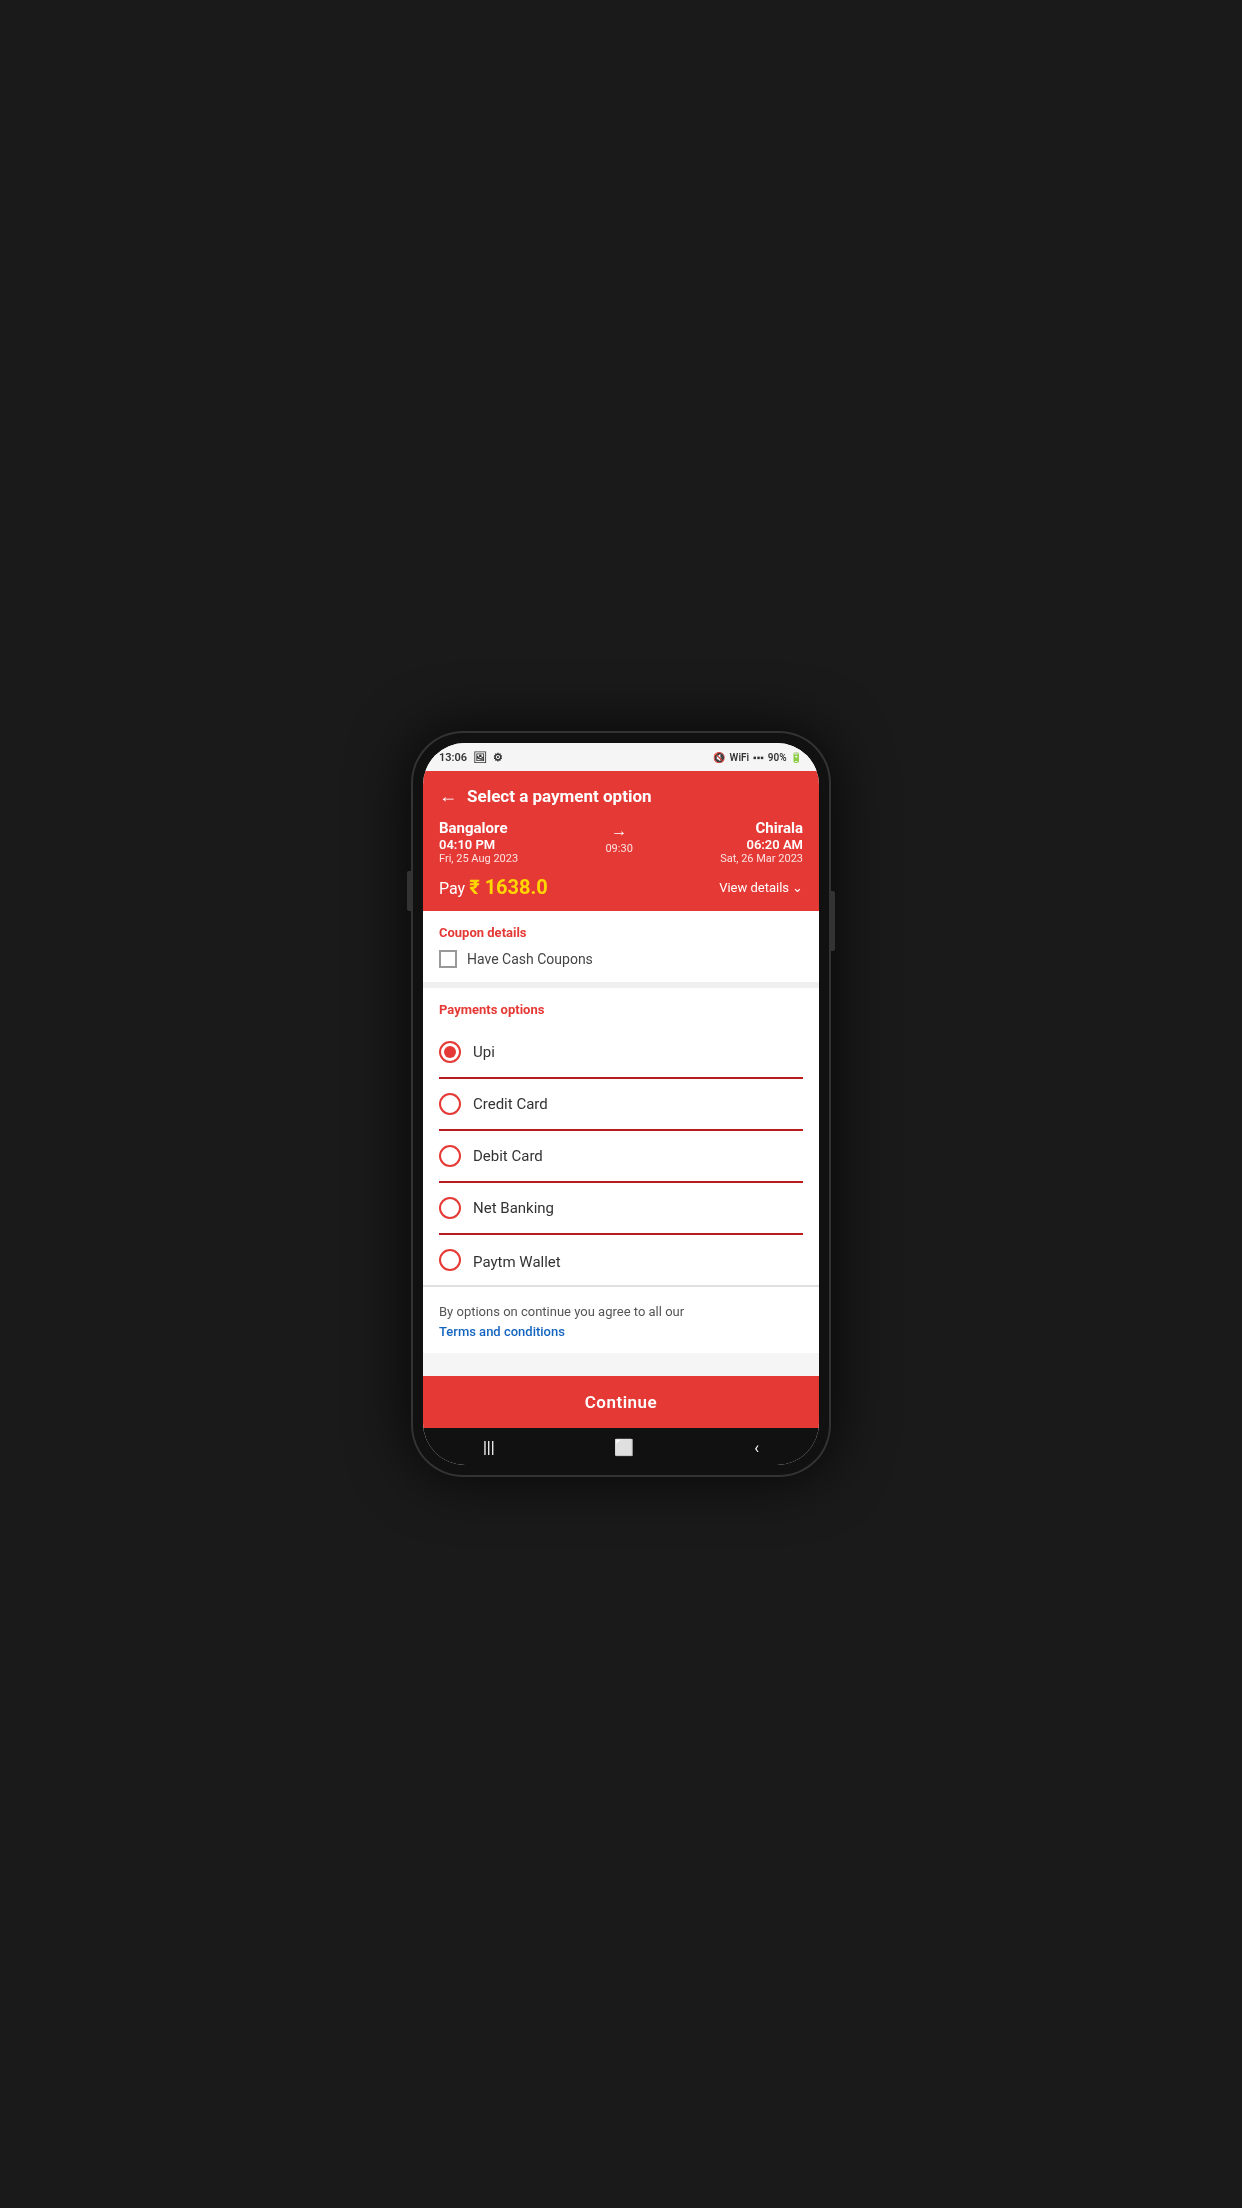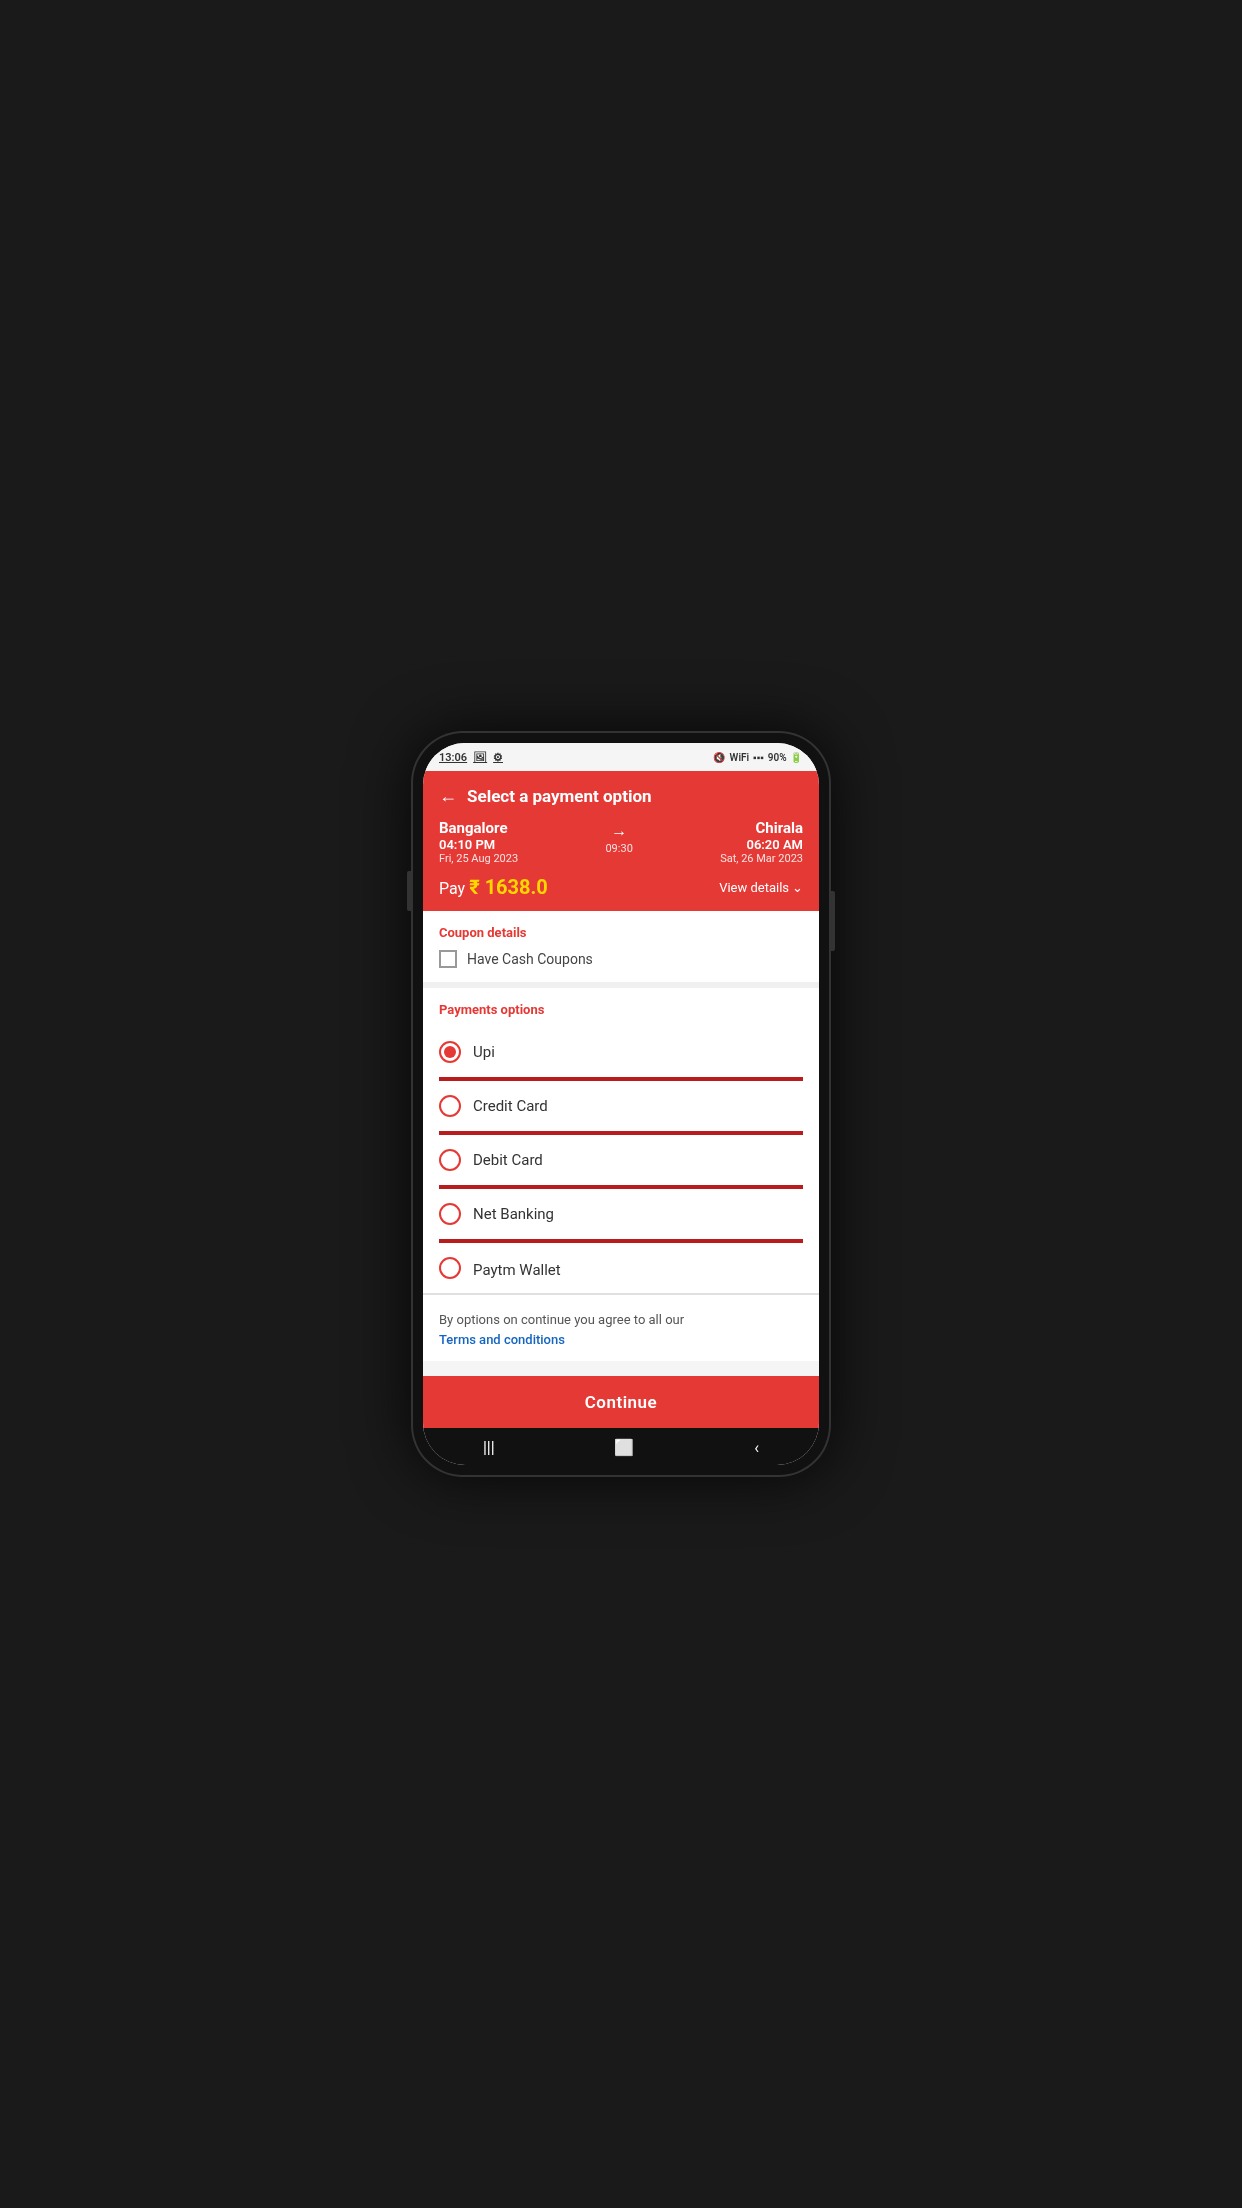--- a/index.html
+++ b/index.html
@@ -41,21 +41,21 @@
       display: flex;
       justify-content: space-between;
       align-items: center;
       padding: 6px 16px;
       font-size: 11px;
       font-weight: 600;
       color: #333;
       min-height: 28px;
     }
 
-    .status-left { display: flex; align-items: center; gap: 6px; text-decoration: underline; }
+    .status-left { display: flex; align-items: center; gap: 6px; }
     .status-right { display: flex; align-items: center; gap: 4px; font-size: 10px; }
 
     
     .header {
       background: #e53935;
       padding: 14px 16px 12px;
       color: white;
     }
 
     .header-nav {
@@ -189,21 +189,21 @@
     .payment-options-section {
       padding: 14px 16px 0;
     }
 
     .payment-option {
       display: flex;
       align-items: center;
       gap: 12px;
       padding: 14px 0;
       cursor: pointer;
-      border-bottom: 4px solid #b91c1c;
+      border-bottom: 2px solid #b91c1c;
     }
 
     .payment-option:last-child {
       border-bottom: none;
       align-items: flex-end;
     }
 
     .radio-btn {
       width: 22px;
       height: 22px;

